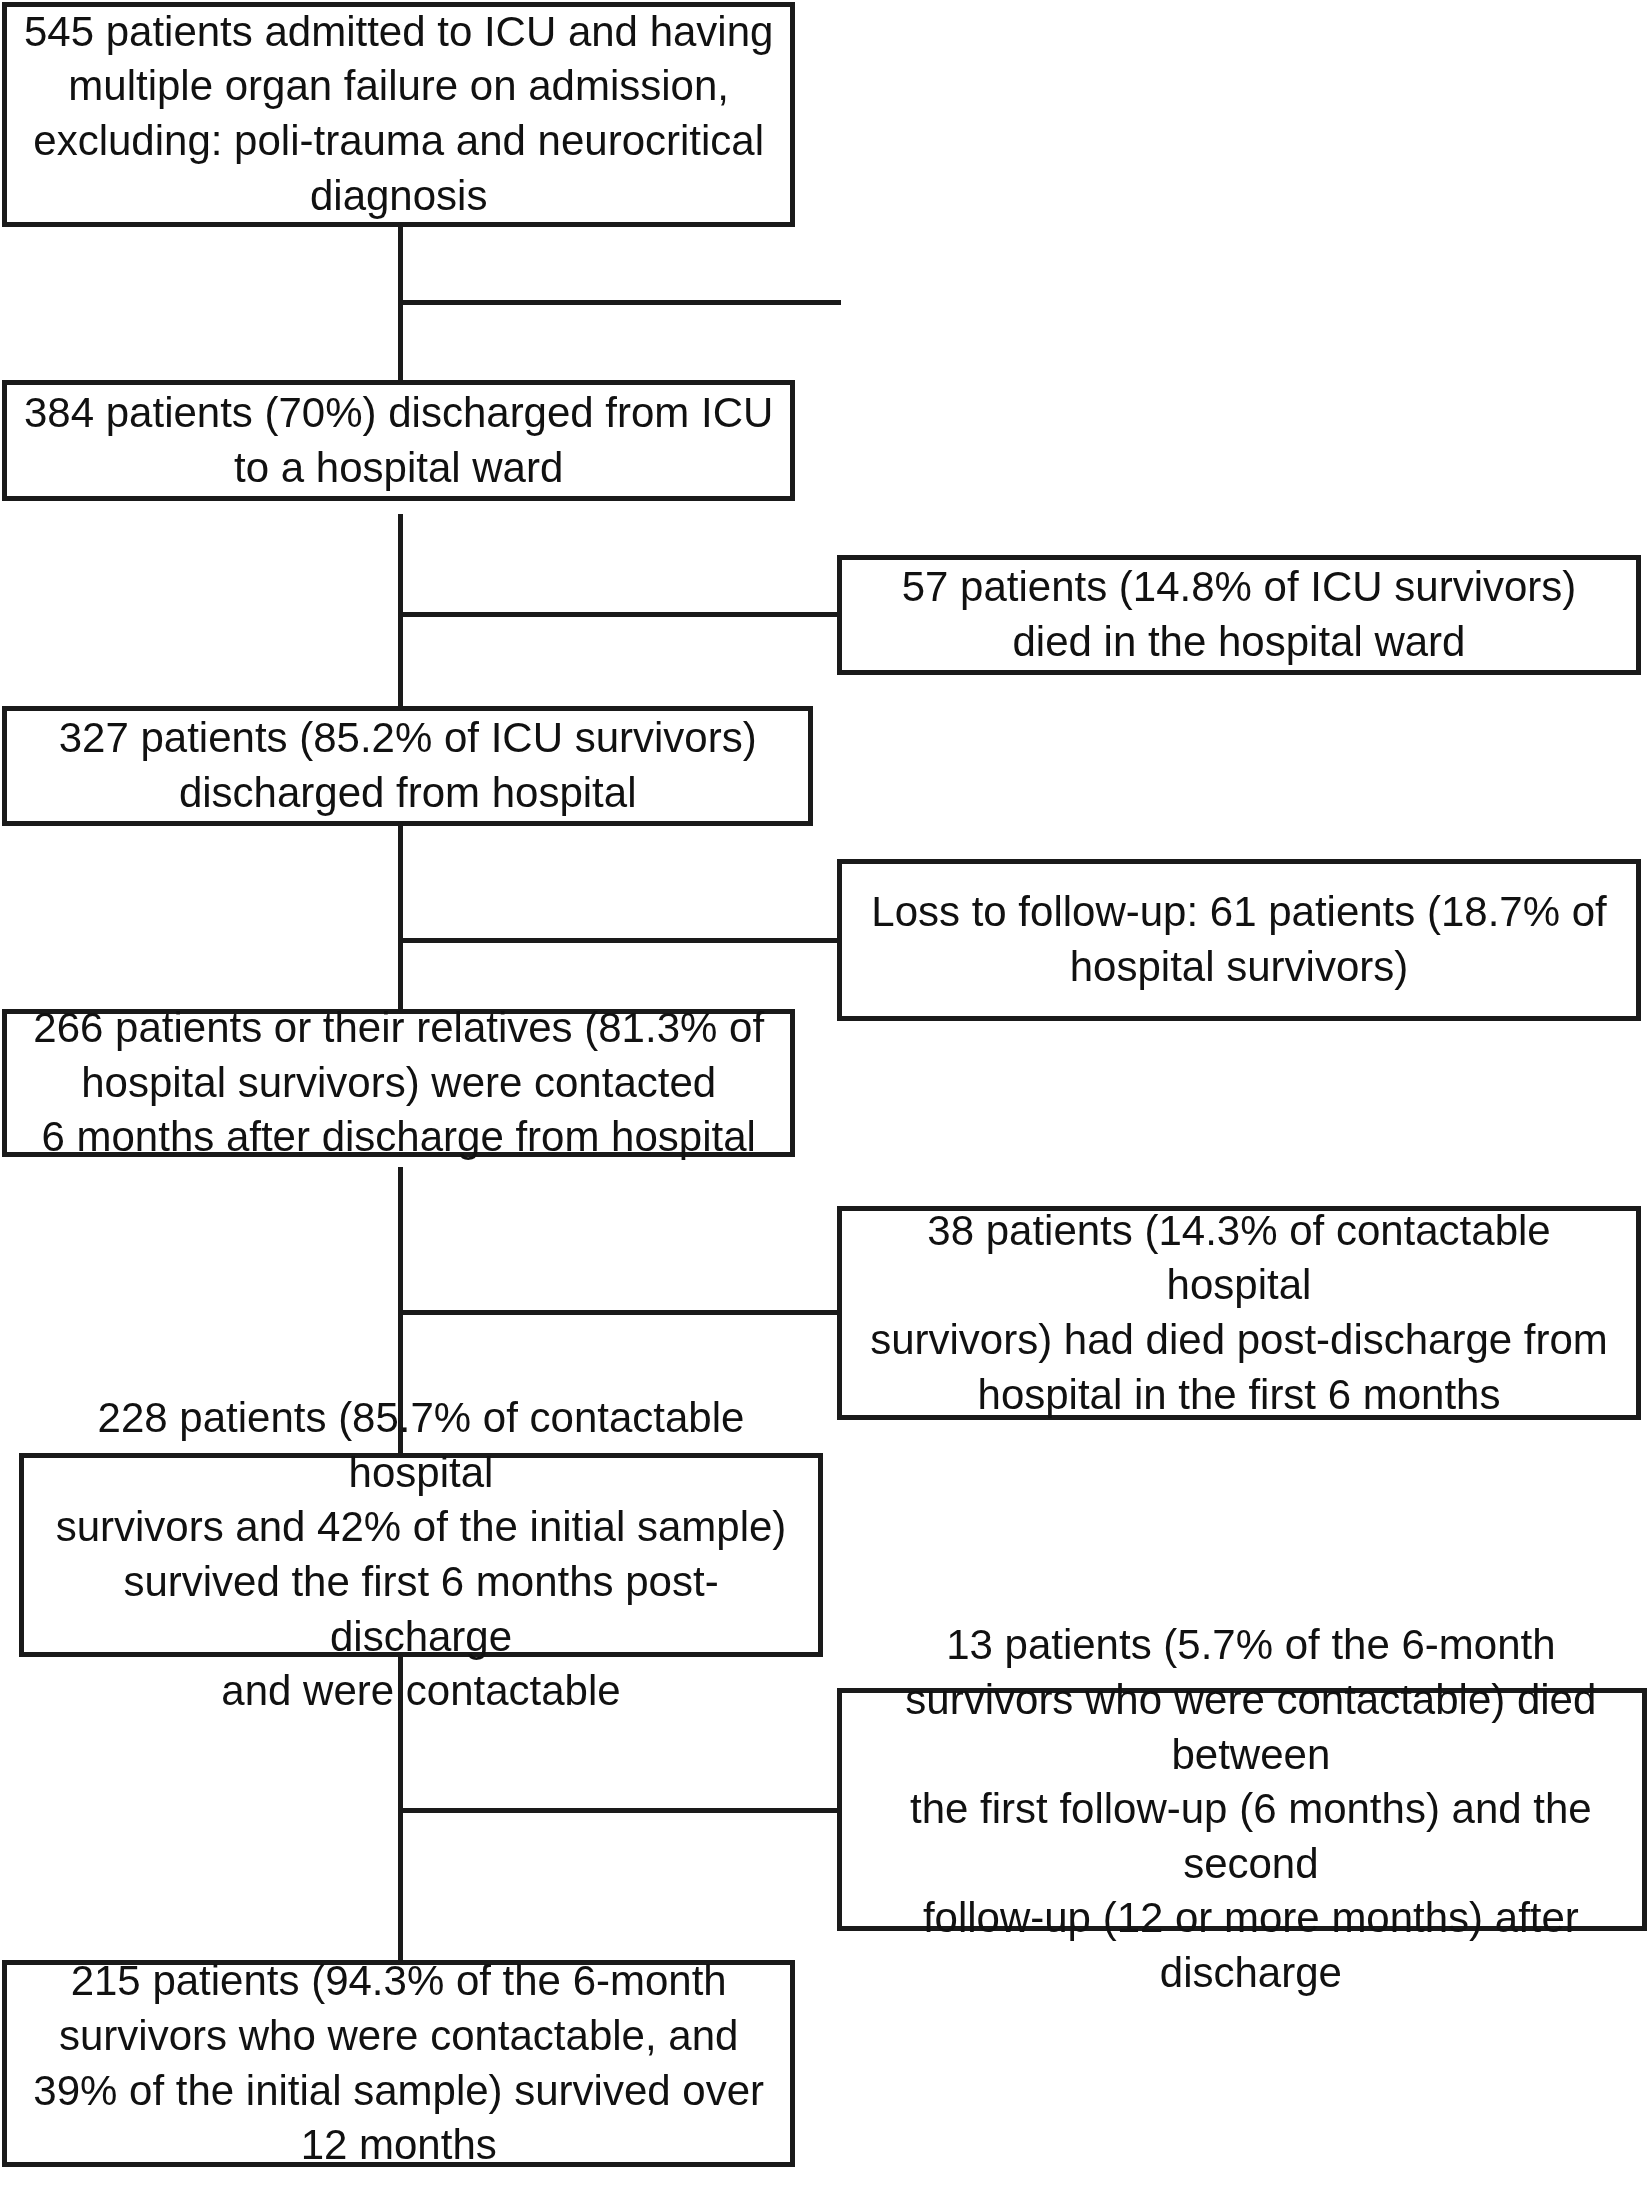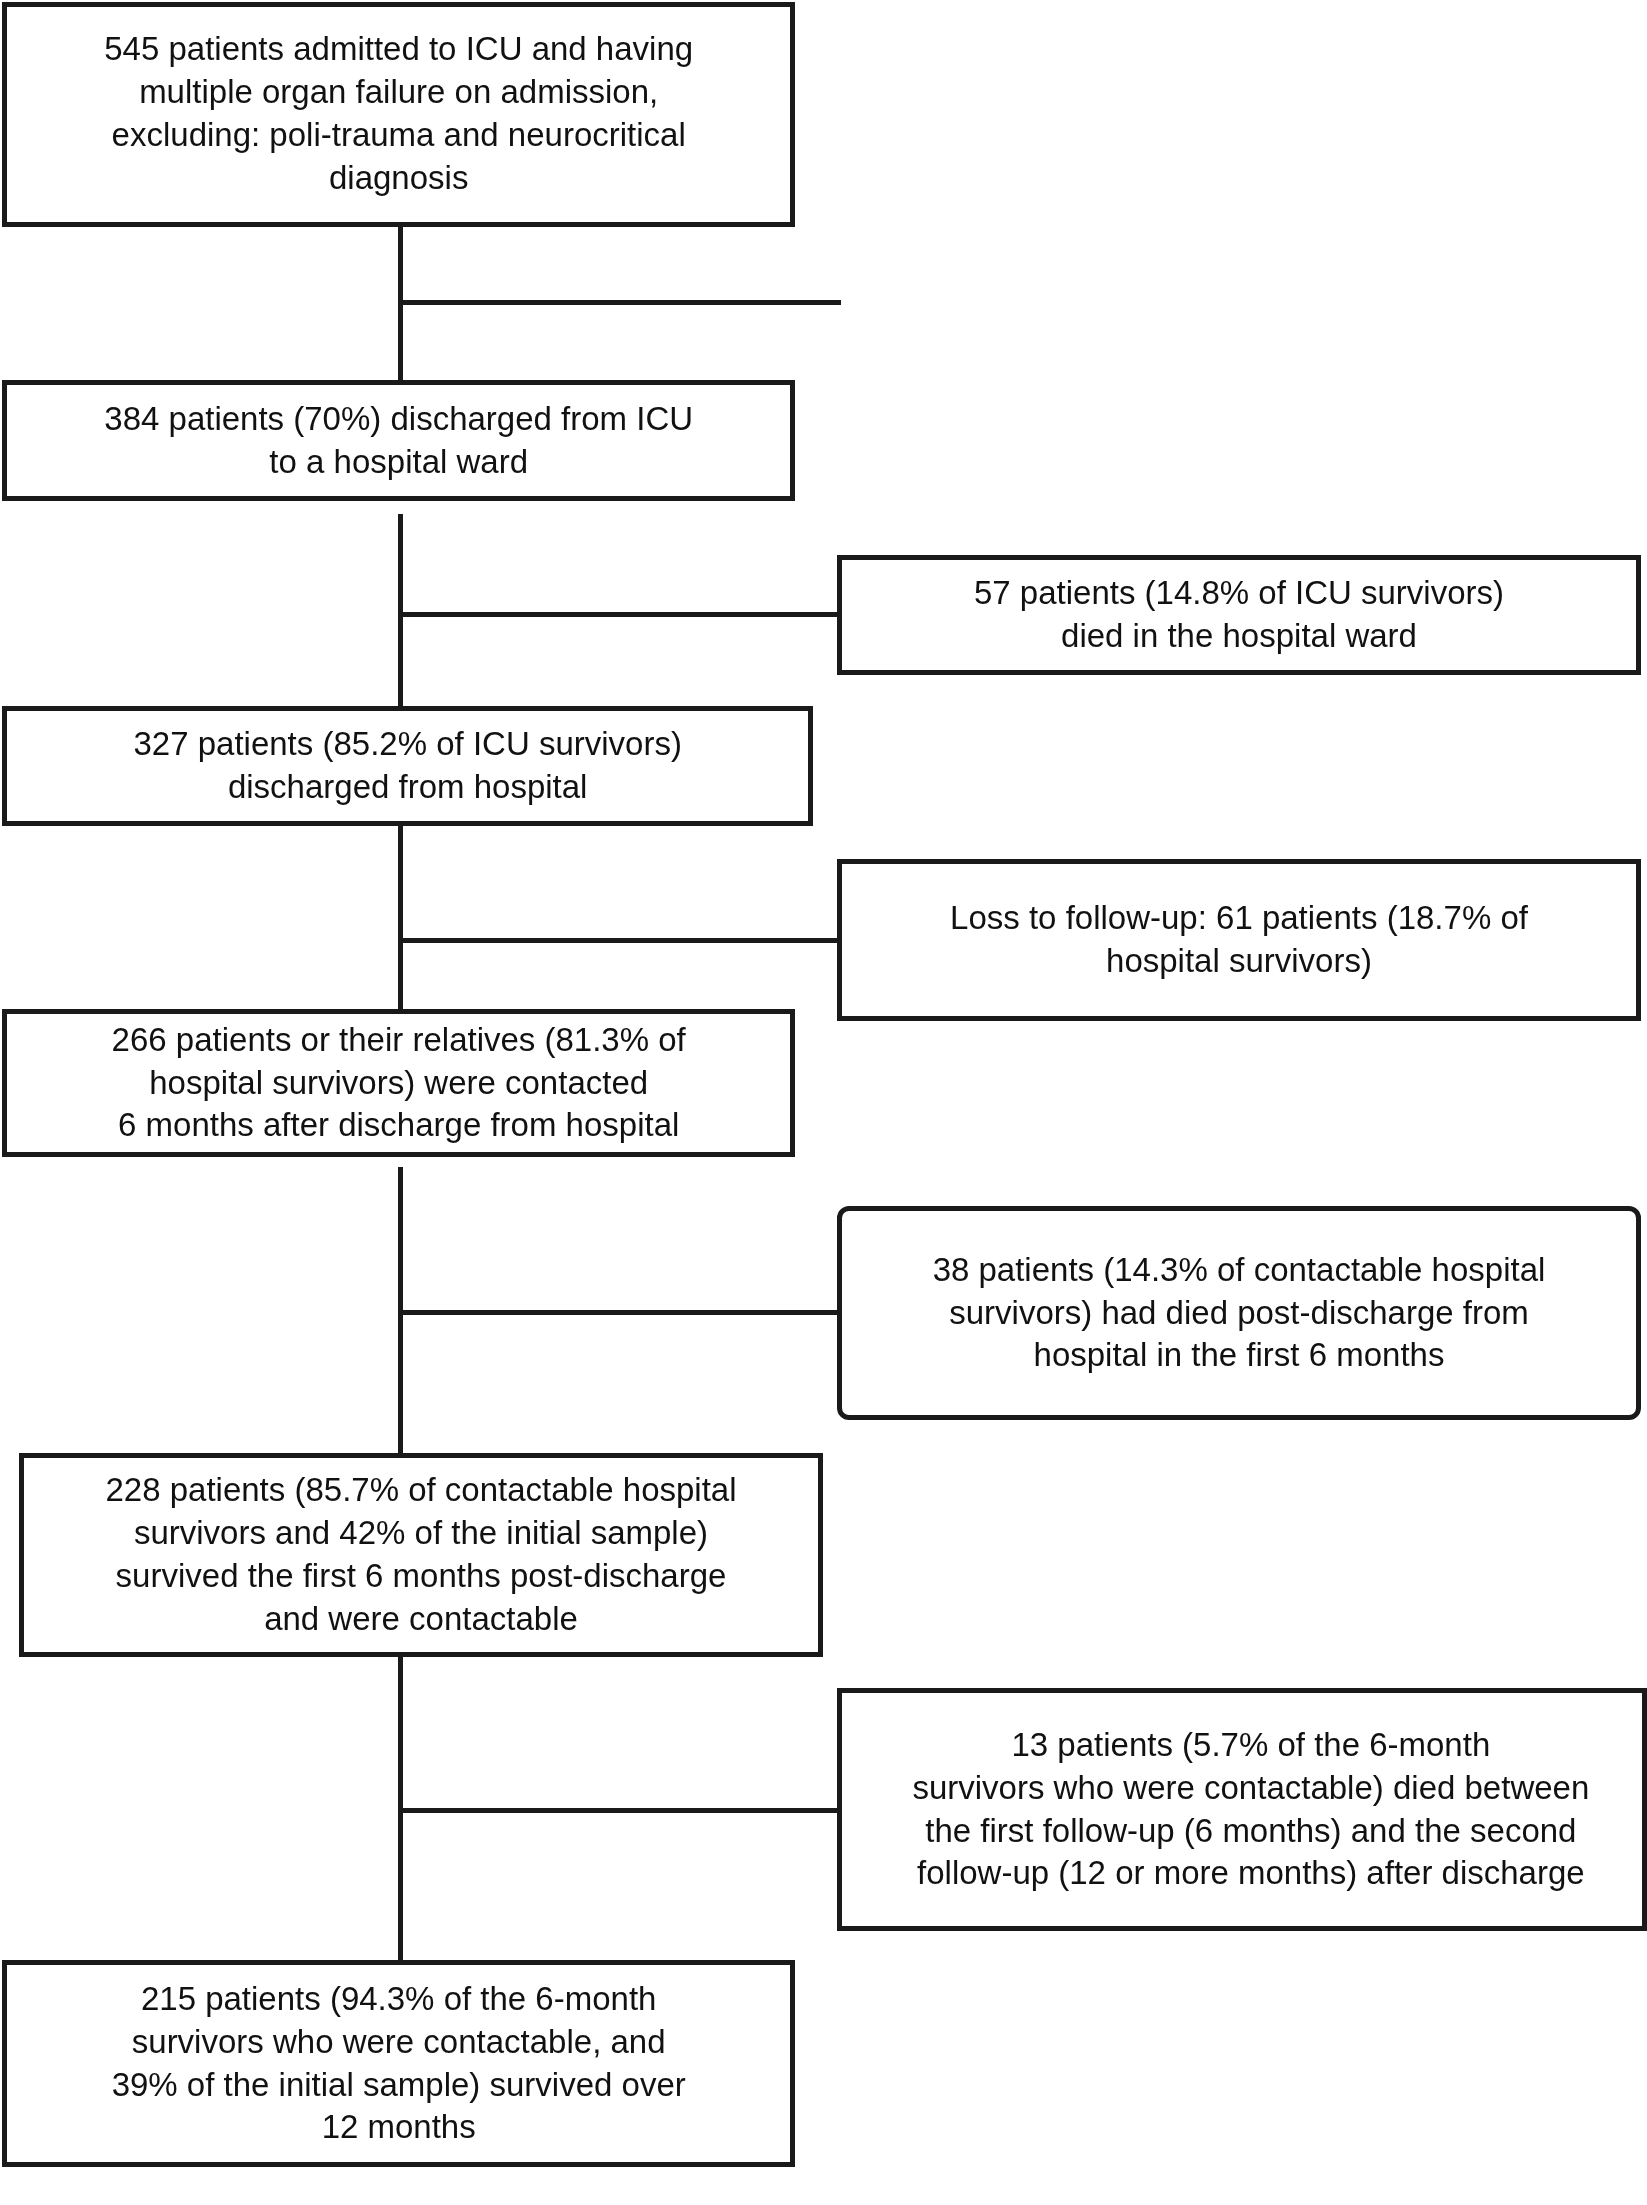--- a/index.html
+++ b/index.html
@@ -20,21 +20,21 @@
   .box {
     position: absolute;
     box-sizing: border-box;
     border: 5.2px solid #1a1a1a;
     background: #ffffff;
     display: flex;
     align-items: center;
     justify-content: center;
     text-align: center;
     color: #111111;
-    font-size: 33px;
+    font-size: 42px;
     line-height: 1.30;
     padding: 4.4px 10.3px;
     z-index: 3;
     white-space: pre-line;
   }
   .box.left { text-align: center; }
   .box.right { text-align: center; }
   .connector {
     position: absolute;
     background: #1a1a1a;
@@ -73,21 +73,21 @@
 39% of the initial sample) survived over
 12 months</div>
 
 
   <div class="box right" style="left:837px; top:555px; width:804px; height:120px;">57 patients (14.8% of ICU survivors)
 died in the hospital ward</div>
 
   <div class="box right" style="left:837px; top:859px; width:804px; height:162px;">Loss to follow-up: 61 patients (18.7% of
 hospital survivors)</div>
 
-  <div class="box right" style="left:837px; top:1206px; width:804px; height:214px;border-radius:12px;">38 patients (14.3% of contactable hospital
+  <div class="box right" style="left:837px; top:1206px; width:804px; height:214px;">38 patients (14.3% of contactable hospital
 survivors) had died post-discharge from
 hospital in the first 6 months</div>
 
   <div class="box right" style="left:837px; top:1688px; width:810px; height:243px;padding-left:28px;">13 patients (5.7% of the 6-month
 survivors who were contactable) died between
 the first follow-up (6 months) and the second
 follow-up (12 or more months) after discharge</div>
 
   <div class="connector v-line" style="left:398px; top:225px; height:171px;"></div>
   <div class="connector v-line" style="left:398px; top:514px; height:195px;"></div>

